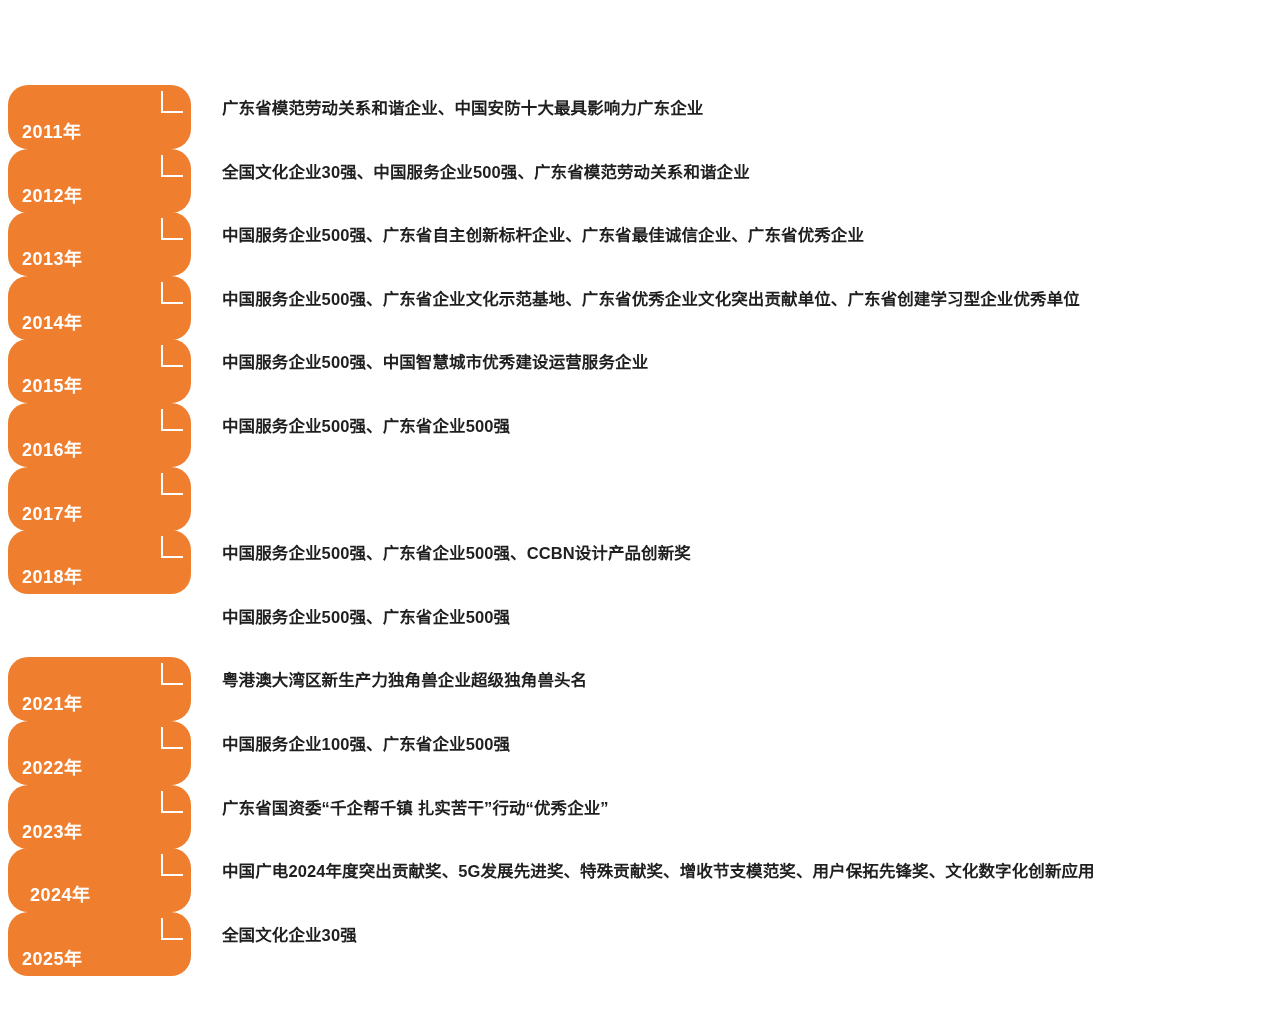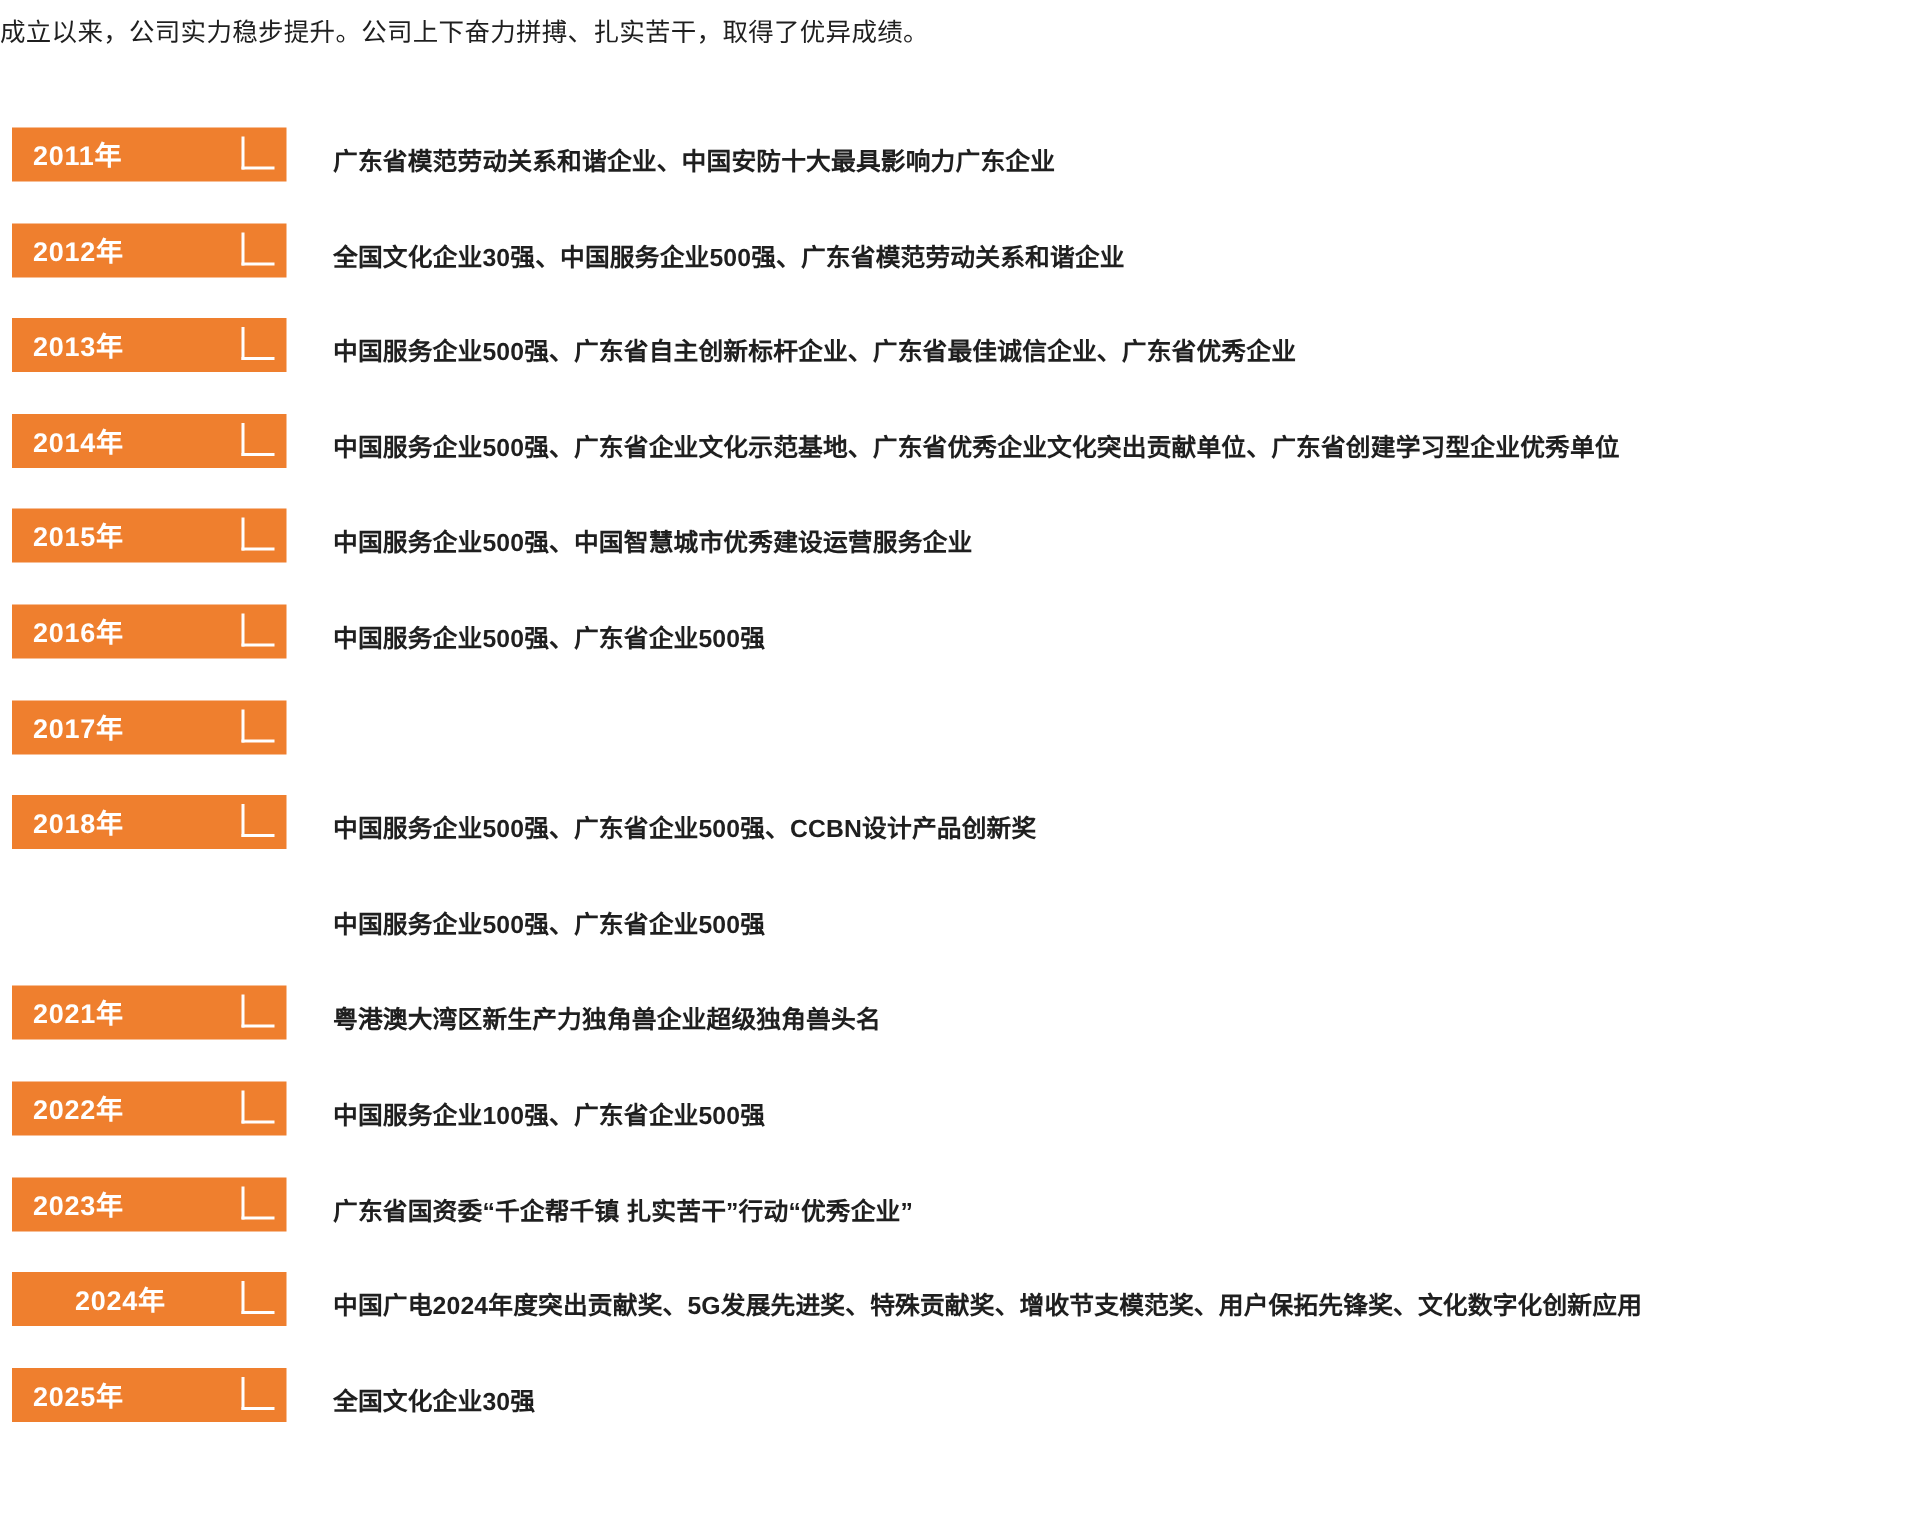--- a/index.html
+++ b/index.html
@@ -39,41 +39,41 @@
   }
   .row {
     position: relative;
     height: 63.6px;
   }
   .year-chip {
     position: absolute;
     left: 8px;
     top: 0px;
     width: 183px;
-    height: 36px;
+    height: 64px;
     background: #ef7f2e;
     box-sizing: border-box;
+    border-radius: 20px;
   }
   .year-label {
     position: absolute;
     left: 14px;
     bottom: 6px;
     color: #ffffff;
     font-size: 18px;
     font-weight: bold;
     letter-spacing: 0.5px;
     white-space: nowrap;
   }
   .year-label.wide {
     font-size: 17.5px;
     left: 10px;
   }
   .year-label.indent {
     left: 22px;
-    margin-left: 20px;
   }
   .corner {
     position: absolute;
     right: 8px;
     top: 6px;
     width: 22px;
     height: 22px;
     border-left: 2.5px solid #ffffff;
     border-bottom: 2.5px solid #ffffff;
     box-sizing: border-box;
@@ -91,21 +91,20 @@
     white-space: nowrap;
     letter-spacing: 0.1px;
     font-weight: bold;
   }
 </style>
 </head>
 <body>
 
 <div class="page">
 
-  <div class="intro">成立以来，公司实力稳步提升。公司上下奋力拼搏、扎实苦干，取得了优异成绩。</div>
 
   <div class="timeline">
 
     <div class="row">
       <div class="year-chip">
         <span class="year-label">2011年</span>
         <span class="corner"></span>
       </div>
       <div class="desc">广东省模范劳动关系和谐企业、中国安防十大最具影响力广东企业</div>
     </div>

